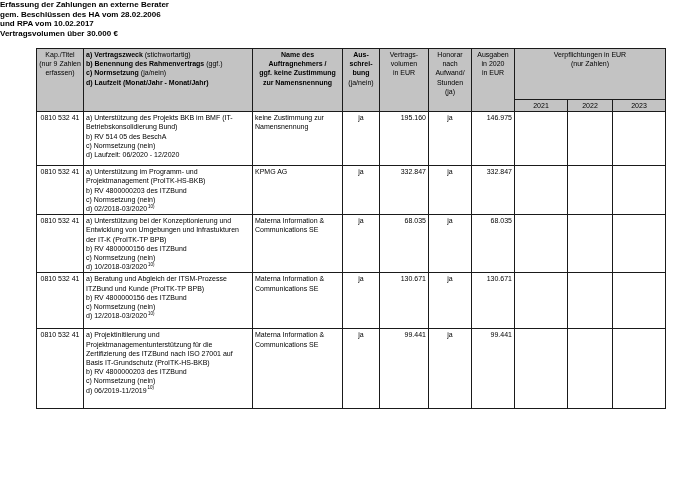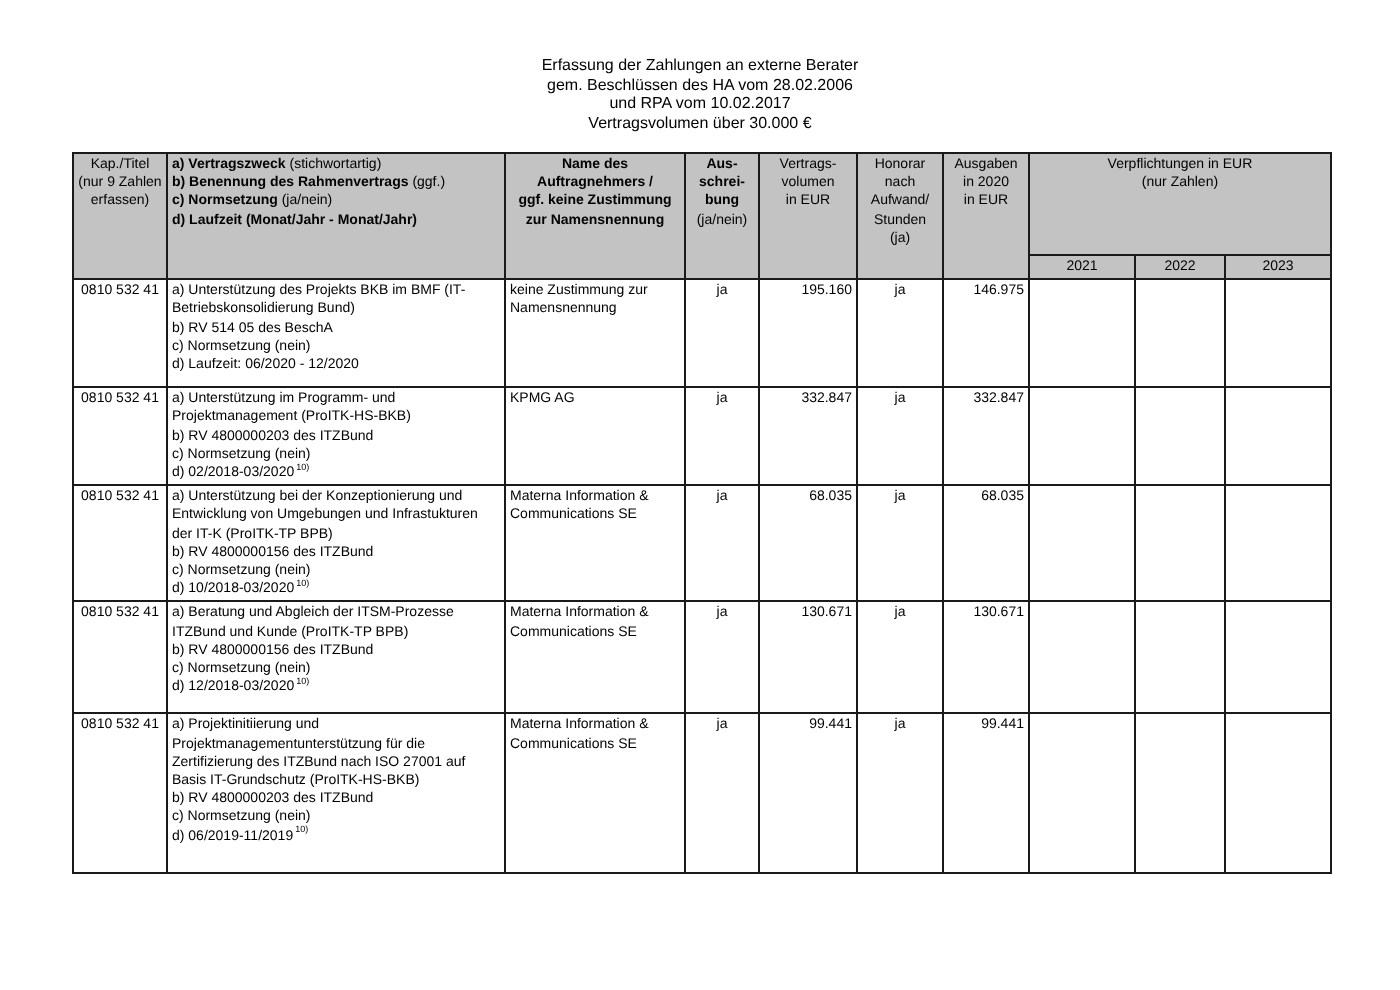--- a/index.html
+++ b/index.html
@@ -5,24 +5,22 @@
   * { box-sizing: border-box; }
   html, body { margin: 0; padding: 0; }
   body {
     width: 700px; height: 495px;
     background: #ffffff;
     color: #000;
     font-family: "Liberation Sans", "DejaVu Sans", sans-serif;
     -webkit-font-smoothing: antialiased;
   }
   .doc-title {
-    margin-top: 28px;
-    text-align: center;
     font-size: 8px;
-    font-weight: normal;
+    font-weight: bold;
     line-height: 9.5px;
   }
   table.main {
     border-collapse: collapse;
     table-layout: fixed;
     margin: 10px 0 0 36px;
     width: 629px;
     font-size: 7px;
     line-height: 9.2px;
     border: 1.5px solid var(--border, #1a1a1a);

